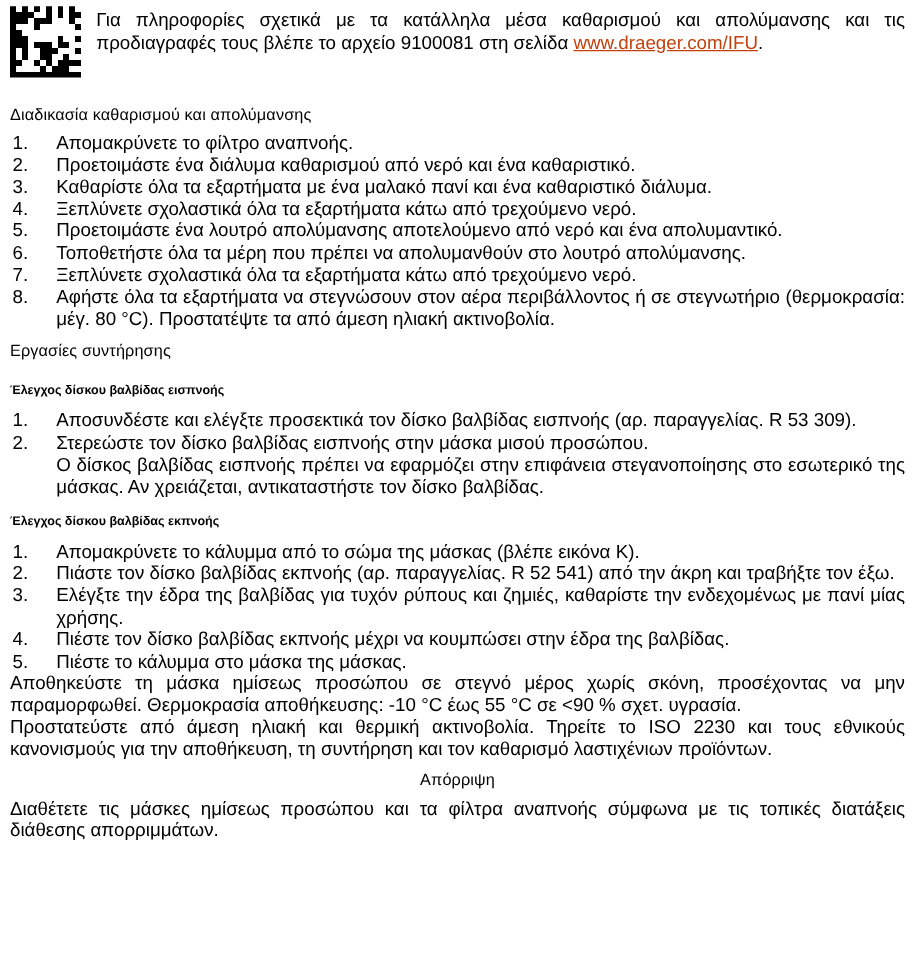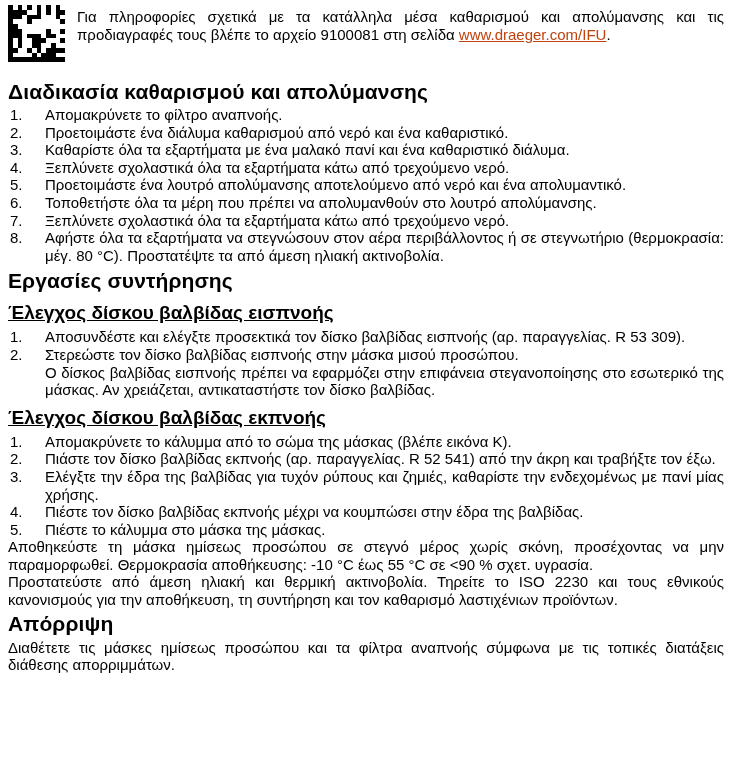--- a/index.html
+++ b/index.html
@@ -14,28 +14,28 @@
     -webkit-font-smoothing: antialiased;
   }
   .page { padding: 2px 10px 0 8px; box-sizing: border-box; }
 
   .header-row { display: flex; gap: 12px; margin: 2px 0 20px 0; }
   .qr { width: 57px; height: 57px; flex: 0 0 57px; margin-top: 1px; }
   .qr svg { display: block; width: 57px; height: 57px; }
   .intro { flex: 1; text-align: justify; margin: 4px 0 0 0; }
   .intro a { color: #c2410c; text-decoration: underline; cursor: pointer; }
 
-  h1 { font-size: 21px; line-height: 19px; font-weight: bold; letter-spacing: 0.1px; }
-  h2 { font-size: 19px; line-height: 18px; font-weight: bold; text-decoration: underline; }
+  h1 { font-size: 13px; line-height: 19px; font-weight: normal; letter-spacing: 0.1px; }
+  h2 { font-size: 10px; line-height: 18px; font-weight: bold; }
   h1.cleaning    { margin: 0 0 5px 0; }
   h1.maintenance { margin: 7px 0 0 0; }
   h2.inhalation  { margin: 14px 0 6px 0; }
   h2.exhalation  { margin: 10px 0 6px 0; }
   h1.storage     { margin: 8px 0 6px 0; }
-  h1.disposal    { margin: 5px 0 6px 0; }
+  h1.disposal    { margin: 5px 0 6px 0; text-align: center; }
 
   .steps { margin: 0; padding: 0; }
   .step { display: flex; }
   .step-num  { flex: 0 0 37px; padding-left: 2px; box-sizing: border-box; }
   .step-text { flex: 1; text-align: justify; }
   .step-note { text-align: justify; }
 
   p.body { margin: 0; text-align: justify; }
 </style>
 </head>

